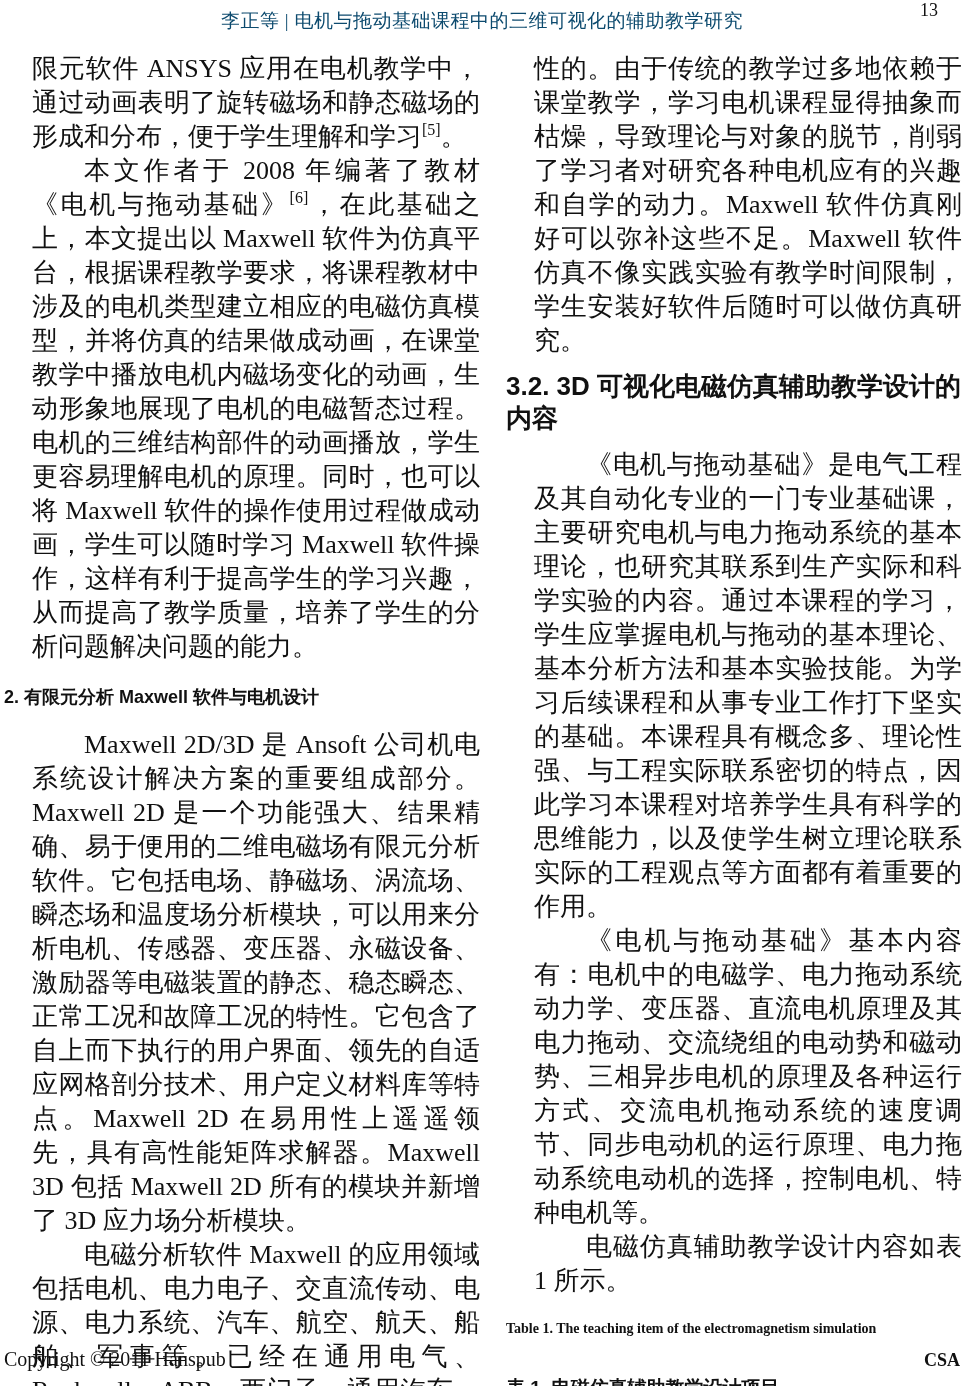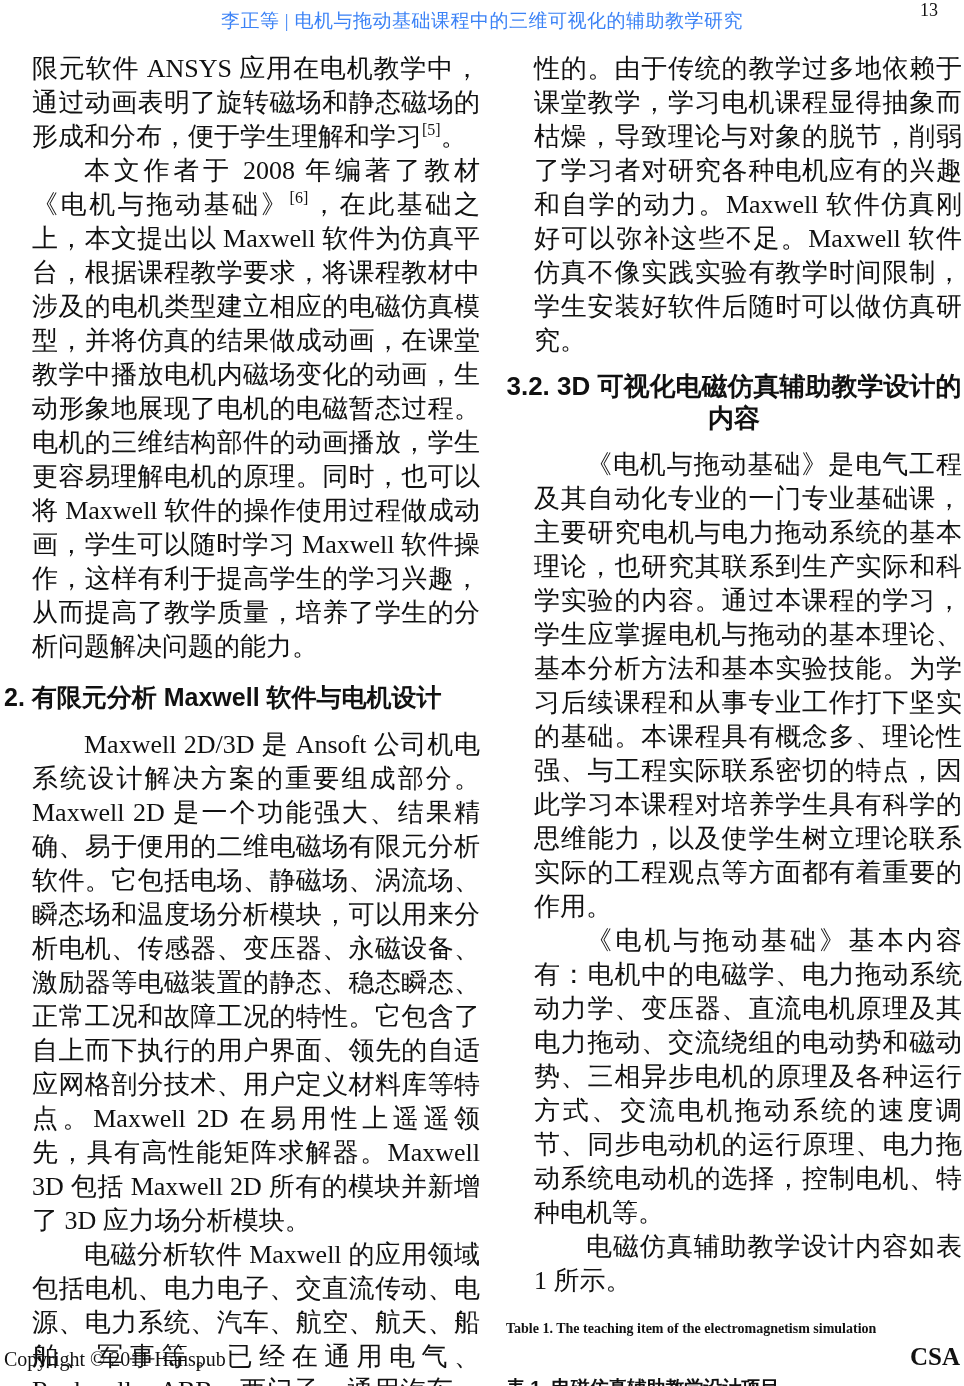--- a/index.html
+++ b/index.html
@@ -15,21 +15,21 @@
   
   .hdr {
     position: relative;
     padding-top: 8px;
     height: 44px;
   }
   .hdr-title {
     text-align: center;
     font-size: 19px;
     letter-spacing: 0.5px;
-    color: #3b82f6;
+    color: #0c4a6e;
   }
   .hdr-page {
     position: absolute;
     right: 26px; top: 0;
     font-size: 18px;
   }
   
   .cols {
     display: flex;
     padding-left: 4px;
@@ -44,34 +44,34 @@
   }
   .col p { text-indent: 2em; margin-left: 28px; }
   .col p.noindent { text-indent: 0; }
   sup.ref {
     font-size: 16px;
     line-height: 0;
     vertical-align: super;
   }
   h2.sec {
     font-family: "Liberation Sans", "DejaVu Sans", sans-serif;
-    font-size: 25px;
+    font-size: 18px;
     line-height: 34px;
     font-weight: bold;
     margin: 16px 0 14px 0;
     text-align: left;
     text-indent: 0;
   }
   h3.subsec {
     font-family: "Liberation Sans", "DejaVu Sans", sans-serif;
     font-size: 26px;
     line-height: 32px;
     font-weight: bold;
     margin: 12px 0 14px 0;
-    text-align: center;
+    text-align: left;
     text-indent: 0;
   }
   
   .tbl-wrap { margin-top: 18px; }
   .tbl-caption-en {
     font-size: 14px;
     line-height: 26px;
     font-weight: bold;
     text-align: left;
   }
@@ -108,21 +108,21 @@
   tbody tr:last-child td { padding-bottom: 10px; }
   
   .ftr {
     position: absolute;
     left: 4px; right: 4px; bottom: 15px;
     display: flex;
     justify-content: space-between;
     align-items: flex-end;
     font-size: 20px;
   }
-  .ftr-org { font-weight: bold; font-size: 25px; }
+  .ftr-org { font-weight: bold; font-size: 18px; }
 </style>
 </head>
 <body>
 
 <div class="page">
 
   <div class="hdr">
     <div class="hdr-title">李正等  |  电机与拖动基础课程中的三维可视化的辅助教学研究</div>
     <div class="hdr-page">13</div>
   </div>

